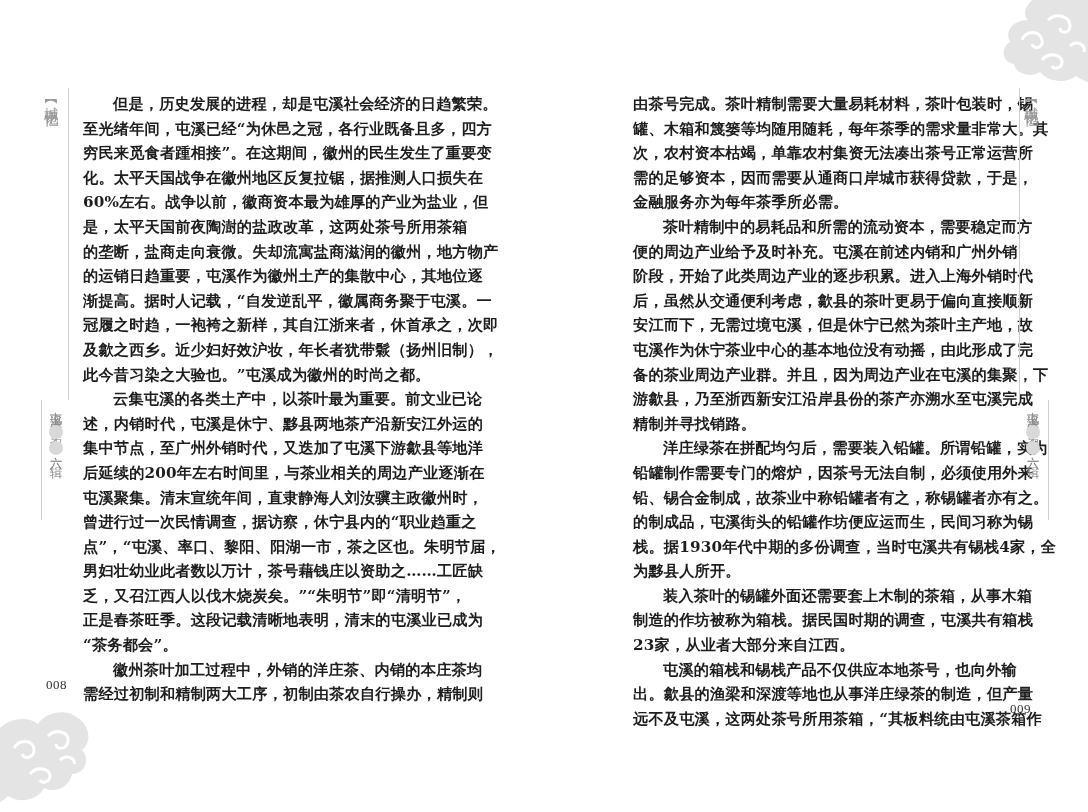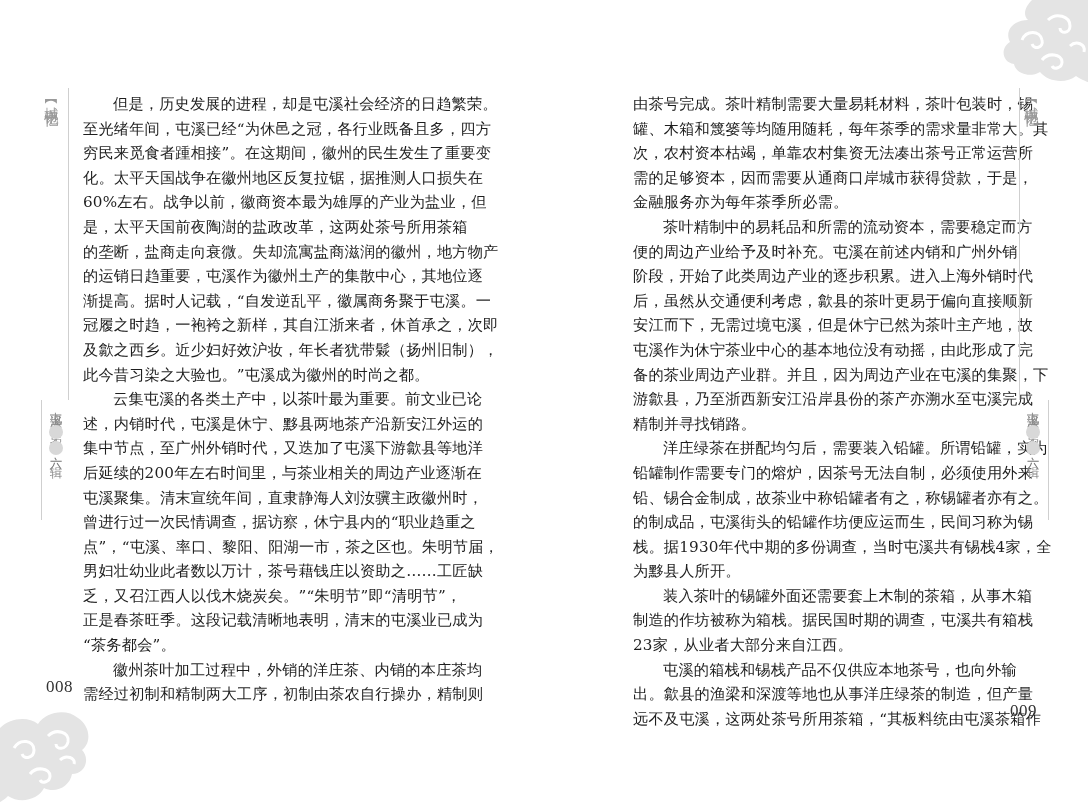--- a/index.html
+++ b/index.html
@@ -12,20 +12,21 @@
   .page { position: absolute; top: 0; height: 812px; }
   .page-left { left: 0; width: 544px; }
   .page-right { left: 544px; width: 544px; }
 
   .text-col {
     position: absolute; top: 92px;
     width: 376px;
     font-size: 15.2px; line-height: 24.6px;
     color: #1e1e1e;
     letter-spacing: 0.2px;
+    font-weight: bold;
   }
   .page-left .text-col { left: 83px; }
   .page-right .text-col { left: 89px; }
   .line { display: block; white-space: nowrap; text-align: justify; text-align-last: justify; height: 24.6px; }
   .line.last { text-align-last: left; }
   .line.indent { padding-left: 30px; }
 
   .side-rule { position: absolute; width: 1px; background: #cfcfcf; }
   .side-title {
     position: absolute; font-size: 14px; color: #9a9a9a;
@@ -34,21 +35,21 @@
   .side-series {
     position: absolute; font-size: 12.5px; color: #8a8a8a;
     writing-mode: vertical-rl; letter-spacing: 3px; line-height: 14px;
   }
   .vol-circle {
     display: inline-block; width: 14px; height: 14px; border-radius: 50%;
     background: #d8d8d8; color: #777; text-align: center; line-height: 14px;
     margin: 1px 0;
   }
   .page-num {
-    position: absolute; top: 677px; font-size: 17px; color: #333;
+    position: absolute; top: 677px; font-size: 13px; color: #333;
     font-family: "Liberation Serif", serif; letter-spacing: 0.5px;
   }
   .cloud { position: absolute; }
 </style>
 </head>
 <body>
 
 <div class="page page-left">
 
   <div class="side-rule" style="left:68px; top:88px; height:312px;"></div>

